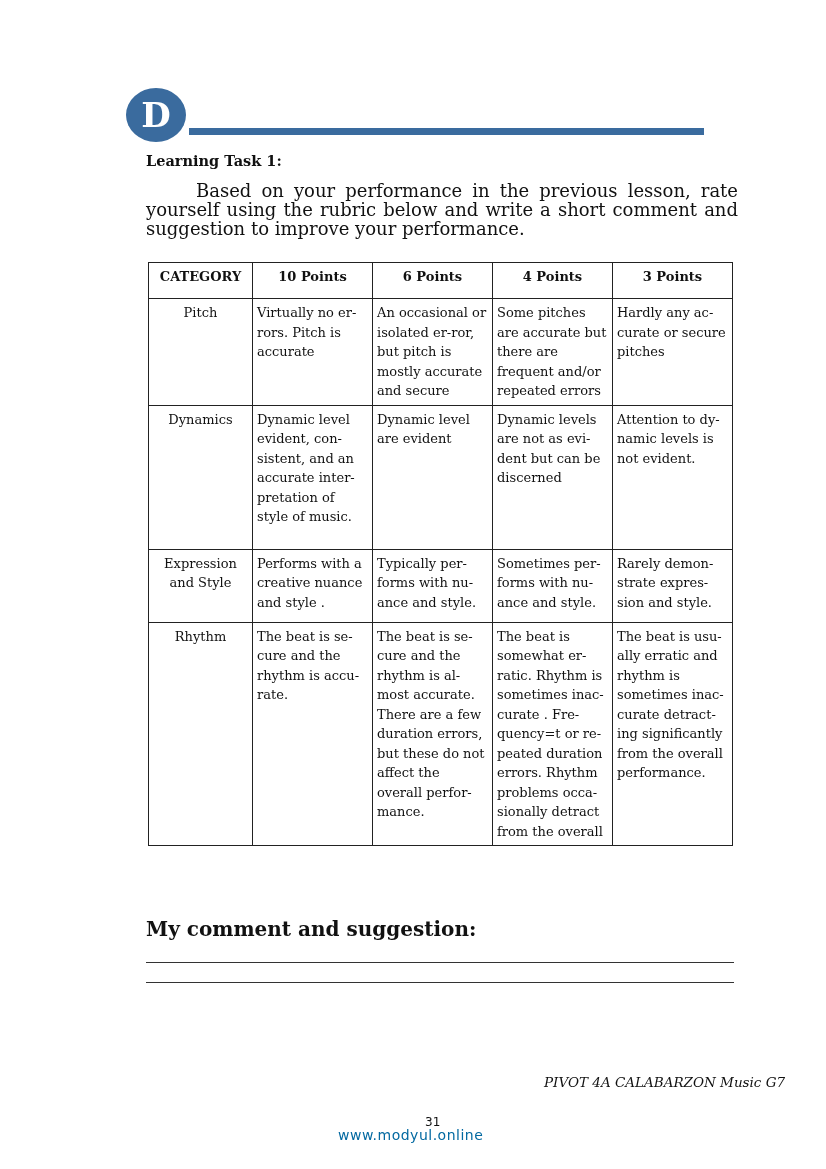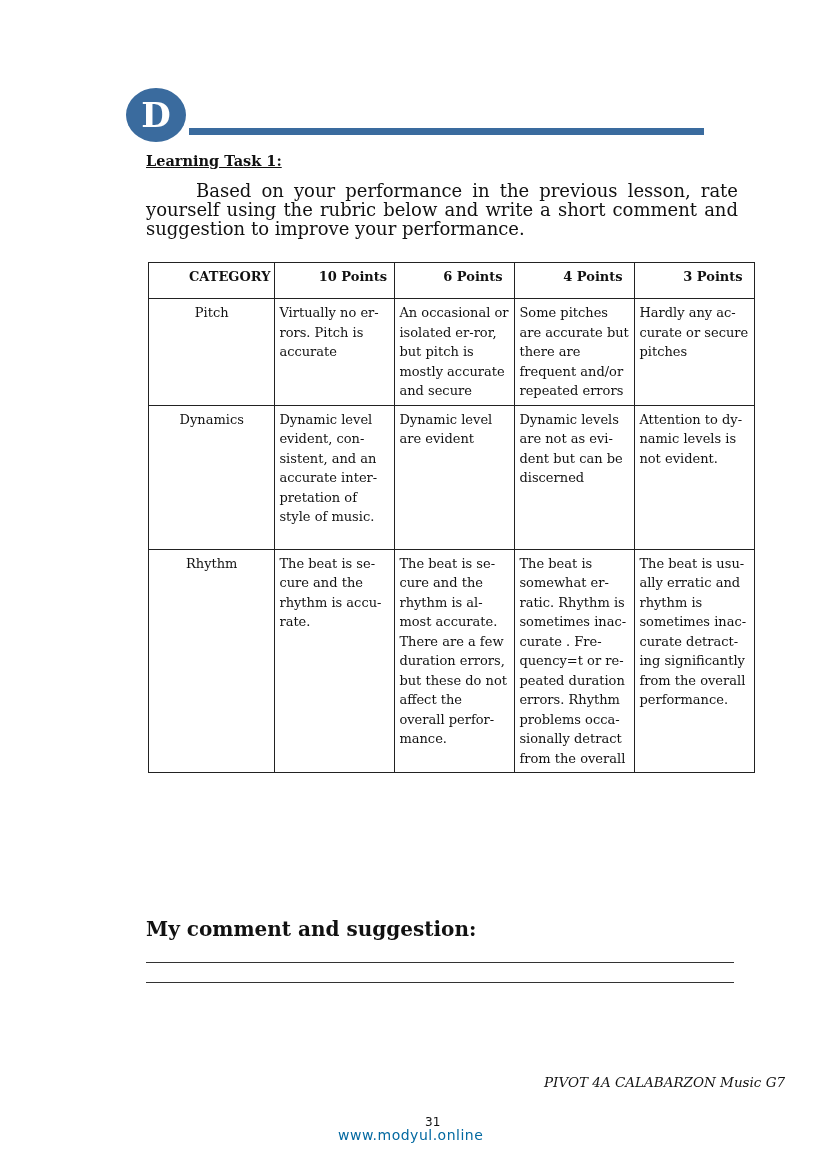--- a/index.html
+++ b/index.html
@@ -3,29 +3,29 @@
 <meta charset="utf-8">
 <style>
   html, body { margin: 0; padding: 0; background: #ffffff; }
   body { width: 826px; height: 1169px; position: relative; overflow: hidden;
          font-family: "DejaVu Serif", "Liberation Serif", serif; color: #111; }
   .badge { position: absolute; left: 126px; top: 88px; width: 60px; height: 54px;
            border-radius: 50%; background: #3a6b9e; color: #fff; display: flex;
            align-items: center; justify-content: center; font-family: "DejaVu Serif", serif;
            font-weight: bold; font-size: 34px; }
   .rule { position: absolute; left: 189px; top: 128px; width: 515px; height: 7px; background: #3a6b9e; }
-  .task-title { position: absolute; left: 146px; top: 152px; font-weight: bold; font-size: 14.5px; text-decoration: underline; }
+  .task-title { position: absolute; left: 146px; top: 152px; font-weight: bold; font-size: 14.5px; }
   .intro { position: absolute; left: 146px; top: 181px; width: 592px; font-size: 18px;
            line-height: 19px; text-align: justify; }
   .intro .indent { display: inline-block; width: 50px; }
   table.rubric { position: absolute; left: 148px; top: 262px; border-collapse: collapse;
                  table-layout: fixed; font-size: 13px; }
   table.rubric th, table.rubric td { border: 1.5px solid #222; vertical-align: top;
                  padding: 4px 4px; line-height: 19.5px; }
-  table.rubric th { font-weight: bold; text-align: center; height: 27px; padding-top: 4px; padding-left: 40px; }
+  table.rubric th { font-weight: bold; text-align: center; height: 27px; padding-top: 4px; }
   table.rubric td.cat { text-align: center; }
   .comment-title { position: absolute; left: 146px; top: 917px; font-weight: bold; font-size: 20px; }
   .answer-line { position: absolute; left: 146px; width: 588px; height: 0; border-top: 1px solid #333; }
   .page-num { position: absolute; left: 425px; top: 1079px; font-family: "DejaVu Sans", sans-serif; font-size: 12px; margin-top: 36px; }
   .footer-title { position: absolute; left: 513px; top: 1074px; font-style: italic; font-size: 13.5px; margin-left: 31px; }
   .watermark { position: absolute; left: 338px; top: 1127px; font-family: "DejaVu Sans", sans-serif;
                font-size: 14px; color: #0369a1; letter-spacing: 0.5px; }
 </style>
 </head>
 <body>
@@ -63,20 +63,27 @@
       <td>Some pitches are accurate but there are frequent and/or repeated errors</td>
       <td>Hardly any ac-curate or secure pitches</td>
     </tr>
     <tr style="height:144px">
       <td class="cat">Dynamics</td>
       <td>Dynamic level evident, con-sistent, and an accurate inter-pretation of style of music.</td>
       <td>Dynamic level are evident</td>
       <td>Dynamic levels are not as evi-dent but can be discerned</td>
       <td>Attention to dy-namic levels is not evident.</td>
     </tr>
+    <tr style="height:73px">
+      <td class="cat">Expression and Style</td>
+      <td>Performs with a creative nuance and style .</td>
+      <td>Typically per-forms with nu-ance and style.</td>
+      <td>Sometimes per-forms with nu-ance and style.</td>
+      <td>Rarely demon-strate expres-sion and style.</td>
+    </tr>
     <tr style="height:187px">
       <td class="cat">Rhythm</td>
       <td>The beat is se-cure and the rhythm is accu-rate.</td>
       <td>The beat is se-cure and the rhythm is al-most accurate. There are a few duration errors, but these do not affect the overall perfor-mance.</td>
       <td>The beat is somewhat er-ratic. Rhythm is sometimes inac-curate . Fre-quency=t or re-peated duration errors. Rhythm problems occa-sionally detract from the overall</td>
       <td>The beat is usu-ally erratic and rhythm is sometimes inac-curate detract-ing significantly from the overall performance.</td>
     </tr>
   </tbody>
 </table>
 

